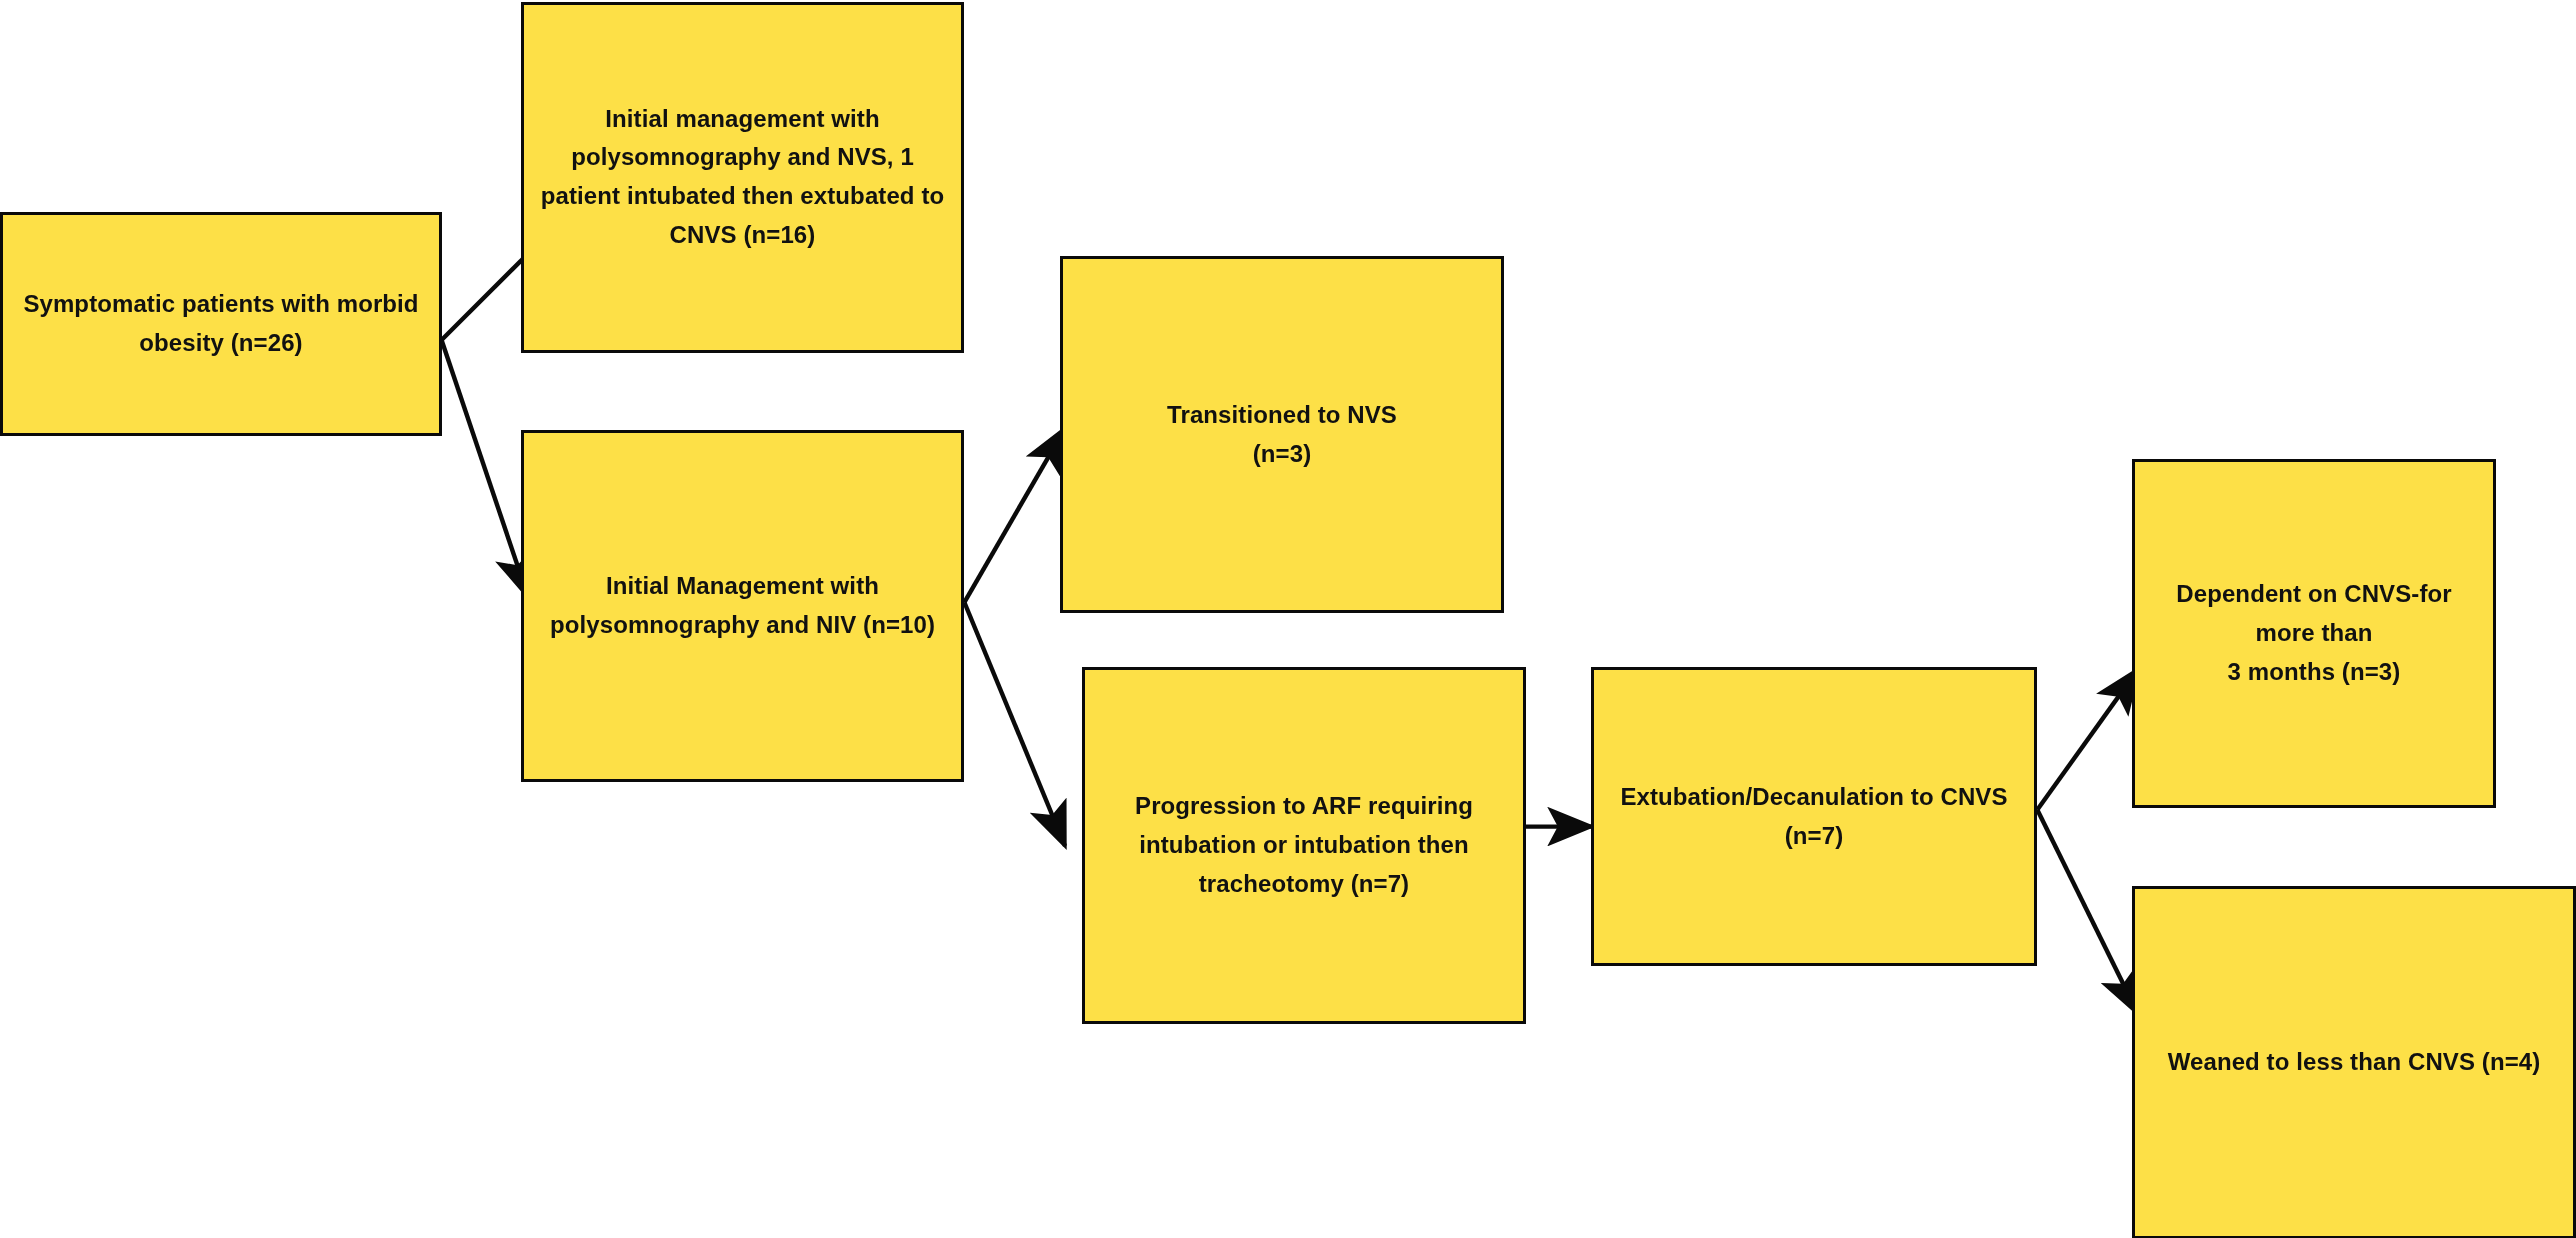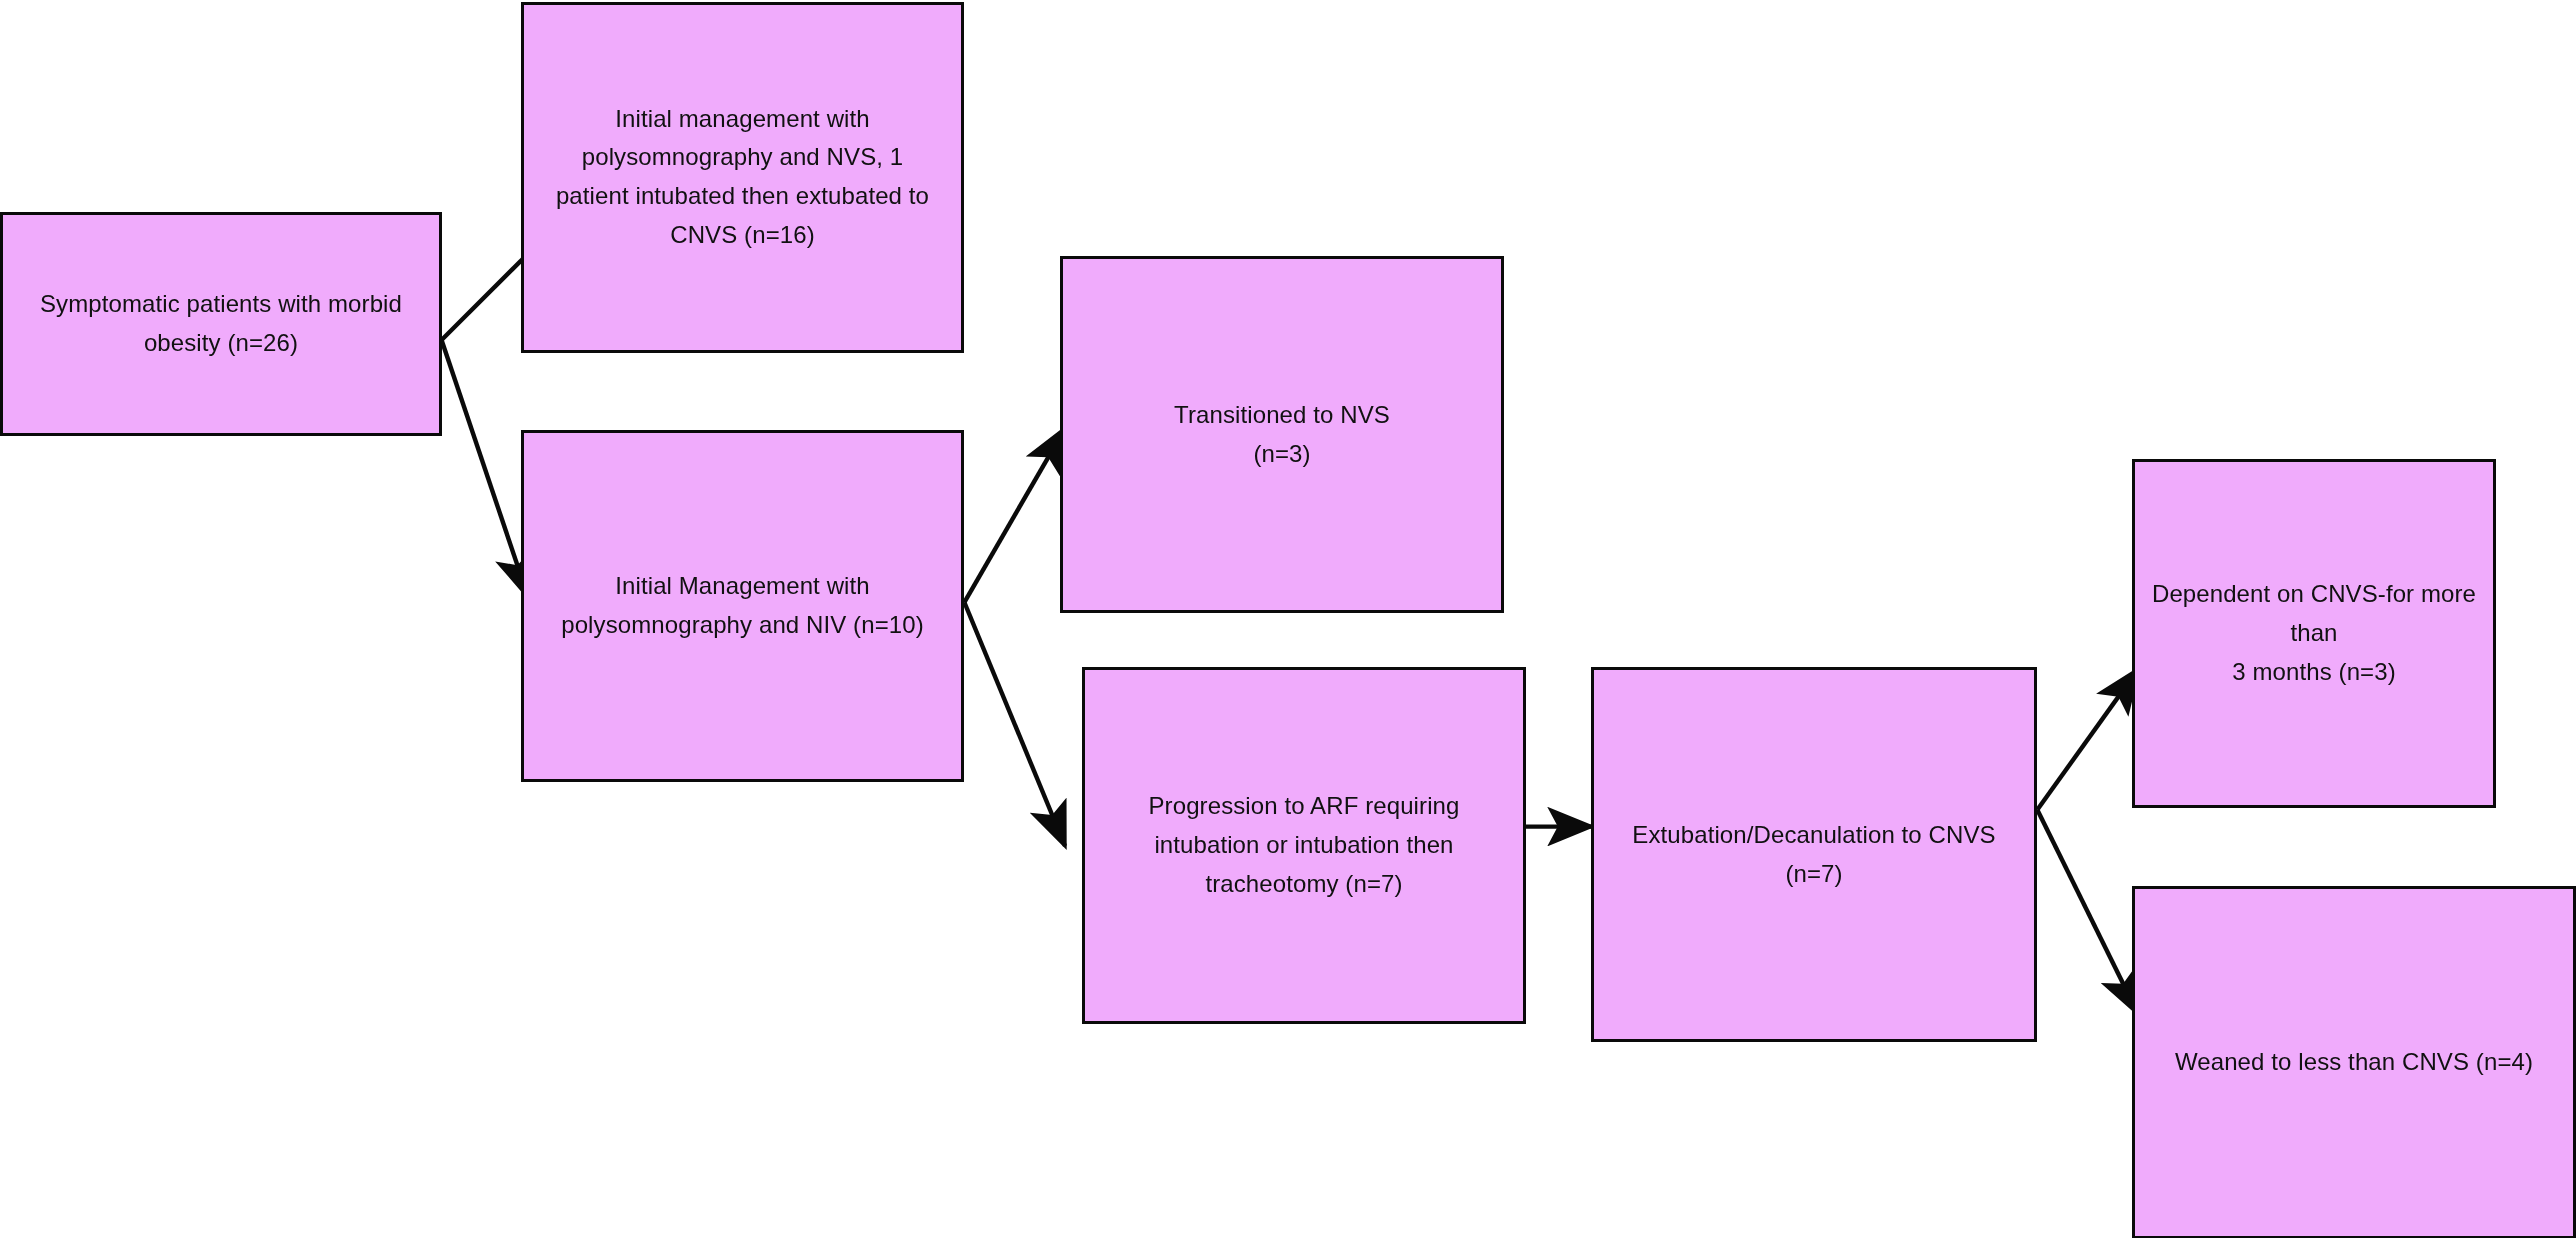--- a/index.html
+++ b/index.html
@@ -12,25 +12,26 @@
     width: 2576px;
     height: 1239px;
     background: #ffffff;
     overflow: hidden;
     font-family: "Liberation Sans", sans-serif;
   }
   .node {
     position: absolute;
     box-sizing: border-box;
     border: 3.5px solid #0a0a0a;
-    background: #f0abfc;
+    background: #fde047;
     display: flex;
     align-items: center;
     justify-content: center;
     z-index: 2;
+    font-weight: bold;
   }
   .node-label {
     display: block;
     width: 100%;
     text-align: center;
     color: #111111;
     font-size: 24px;
     line-height: 1.62;
     letter-spacing: 0.1px;
     padding: 0 12.4px;
@@ -90,21 +91,21 @@
     <span class="node-label">Transitioned to NVS
 (n=3)</span>
   </div>
 
   <div class="node" style="left: 1060px; top: 667px; width: 444px; height: 357px; border-color: rgb(10, 10, 10); margin-left: 22px;">
     <span class="node-label">Progression to ARF requiring
 intubation or intubation then
 tracheotomy (n=7)</span>
   </div>
 
-  <div class="node" style="left: 1591px; top: 667px; width: 446px; height: 375px; border-color: rgb(10, 10, 10); align-items: center;">
+  <div class="node" style="left: 1591px; top: 667px; width: 446px; height: 299px; border-color: rgb(10, 10, 10); align-items: center;">
     <span class="node-label">Extubation/Decanulation to CNVS
 (n=7)</span>
   </div>
 
   <div class="node" style="left: 2132px; top: 459px; width: 364px; height: 349px; border-color: rgb(10, 10, 10);">
     <span class="node-label">Dependent on CNVS-for more than
 3 months (n=3)</span>
   </div>
 
   <div class="node" style="left: 2132px; top: 886px; width: 444px; height: 353px; border-color: rgb(10, 10, 10);">

